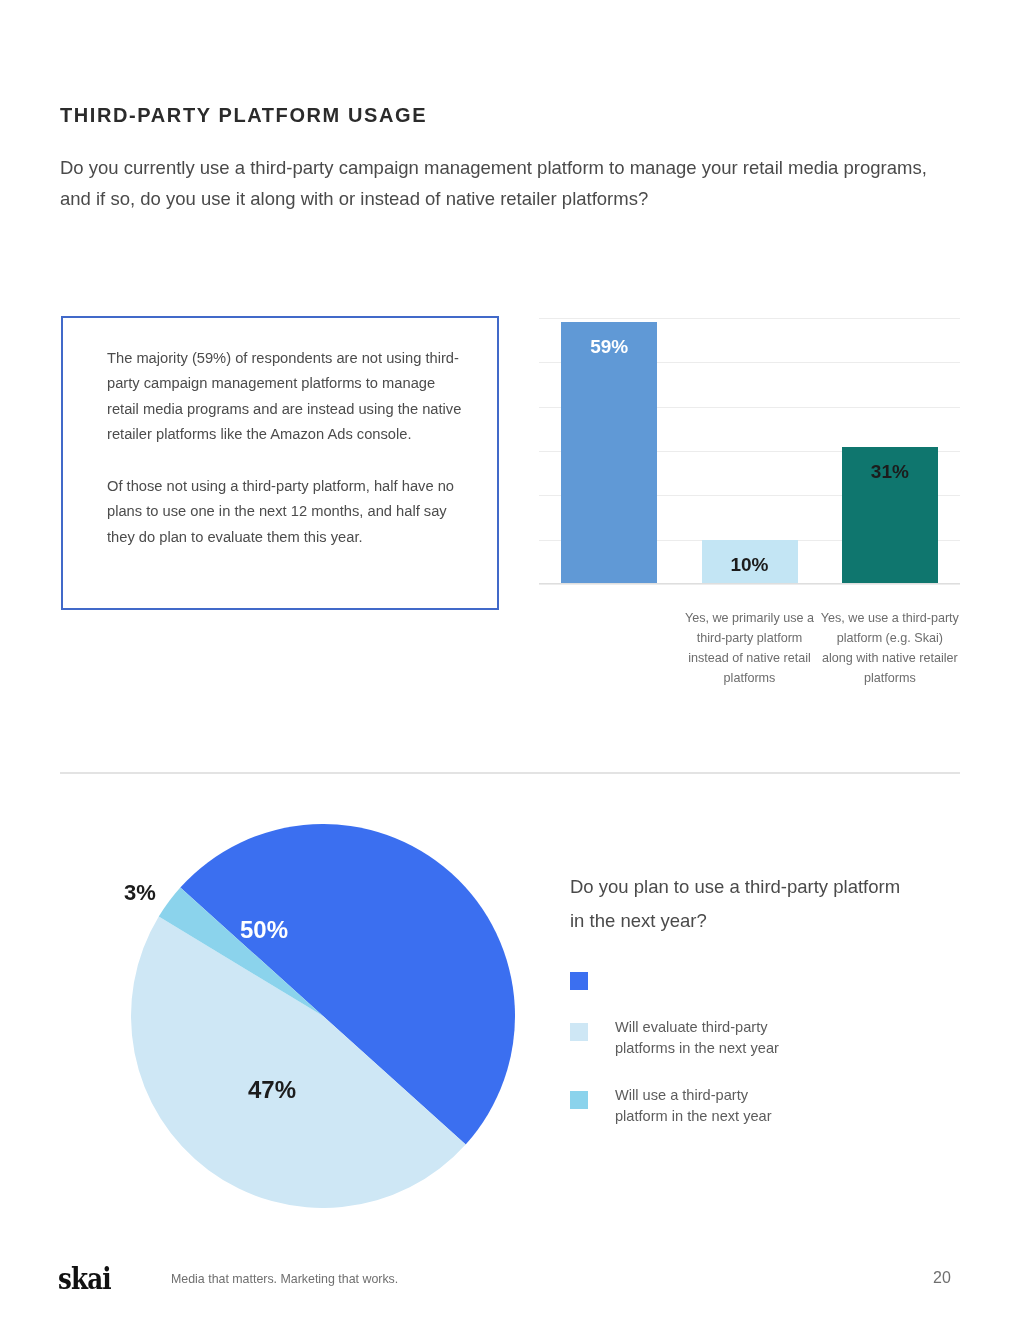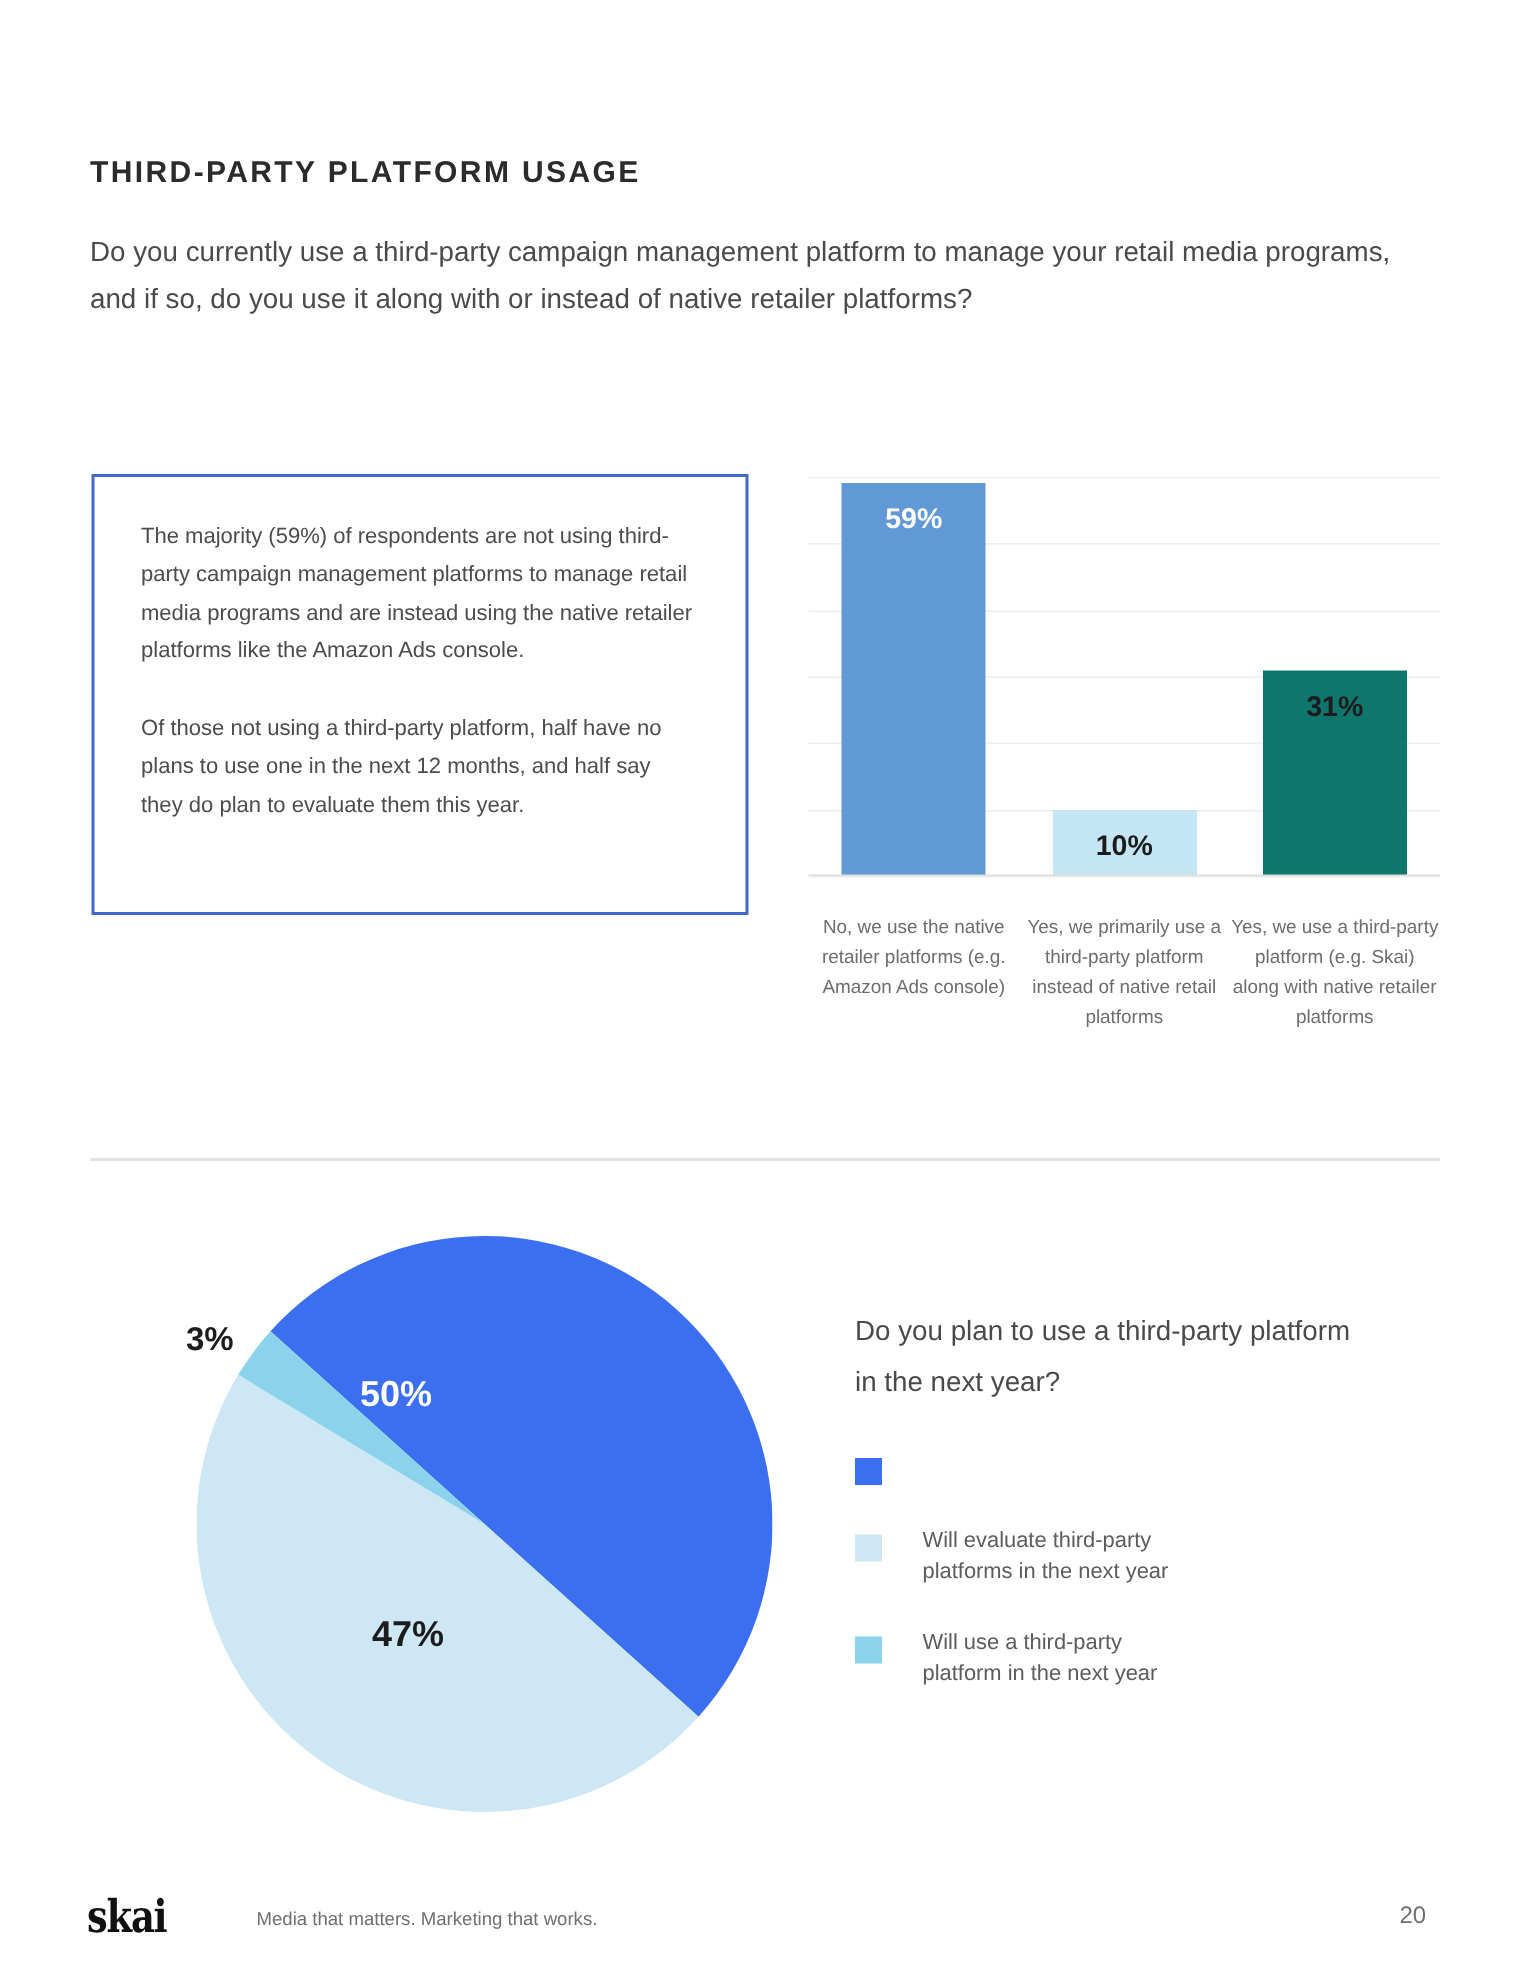--- a/index.html
+++ b/index.html
@@ -40,20 +40,21 @@
   
   .callout {
     position: absolute;
     left: 61px;
     top: 316px;
     width: 438px;
     height: 294px;
     border: 2px solid #4169c9;
     box-sizing: border-box;
     background: #ffffff;
+    padding-left: 13px;
   }
   .callout-inner {
     padding: 28px 34px 0 31px;
   }
   .callout p {
     margin: 0;
     font-size: 14.7px;
     line-height: 25.3px;
     color: #4c4c4c;
   }
@@ -245,21 +246,20 @@
       <div class="bar" style="left: 162.5px; width: 96px; height: 44.3333px; background: rgb(195, 229, 244);">
         <div class="bar-value" style="color: rgb(28, 28, 28);">10%</div>
       </div>
       <div class="bar" style="left: 302.833px; width: 96px; height: 137.433px; background: #0f766e;">
         <div class="bar-value" style="color: rgb(28, 28, 28);">31%</div>
       </div>
     </div>
   <div class="baseline"></div>
 </div>
 <div class="xlabels" id="xlabels">
-    <div class="xlabel" style="left: 0px; width: 140.333px;">No, we use the native retailer platforms (e.g. Amazon Ads console)</div>
     <div class="xlabel" style="left: 140.333px; width: 140.333px;">Yes, we primarily use a third-party platform instead of native retail platforms</div>
     <div class="xlabel" style="left: 280.667px; width: 140.333px;">Yes, we use a third-party platform (e.g. Skai) along with native retailer platforms</div>
   </div>
 
 <div class="divider"></div>
 
 <div class="piewrap">
   <svg class="pie-svg" width="384" height="384" viewBox="0 0 384 384">
     <g id="pie-slices">
         <path d="M 192 192 L 49.31619350834035 63.52692357909919 A 192 192 0 0 1 334.6838064916597 320.4730764209008 Z" fill="#3b6ff0"></path>

